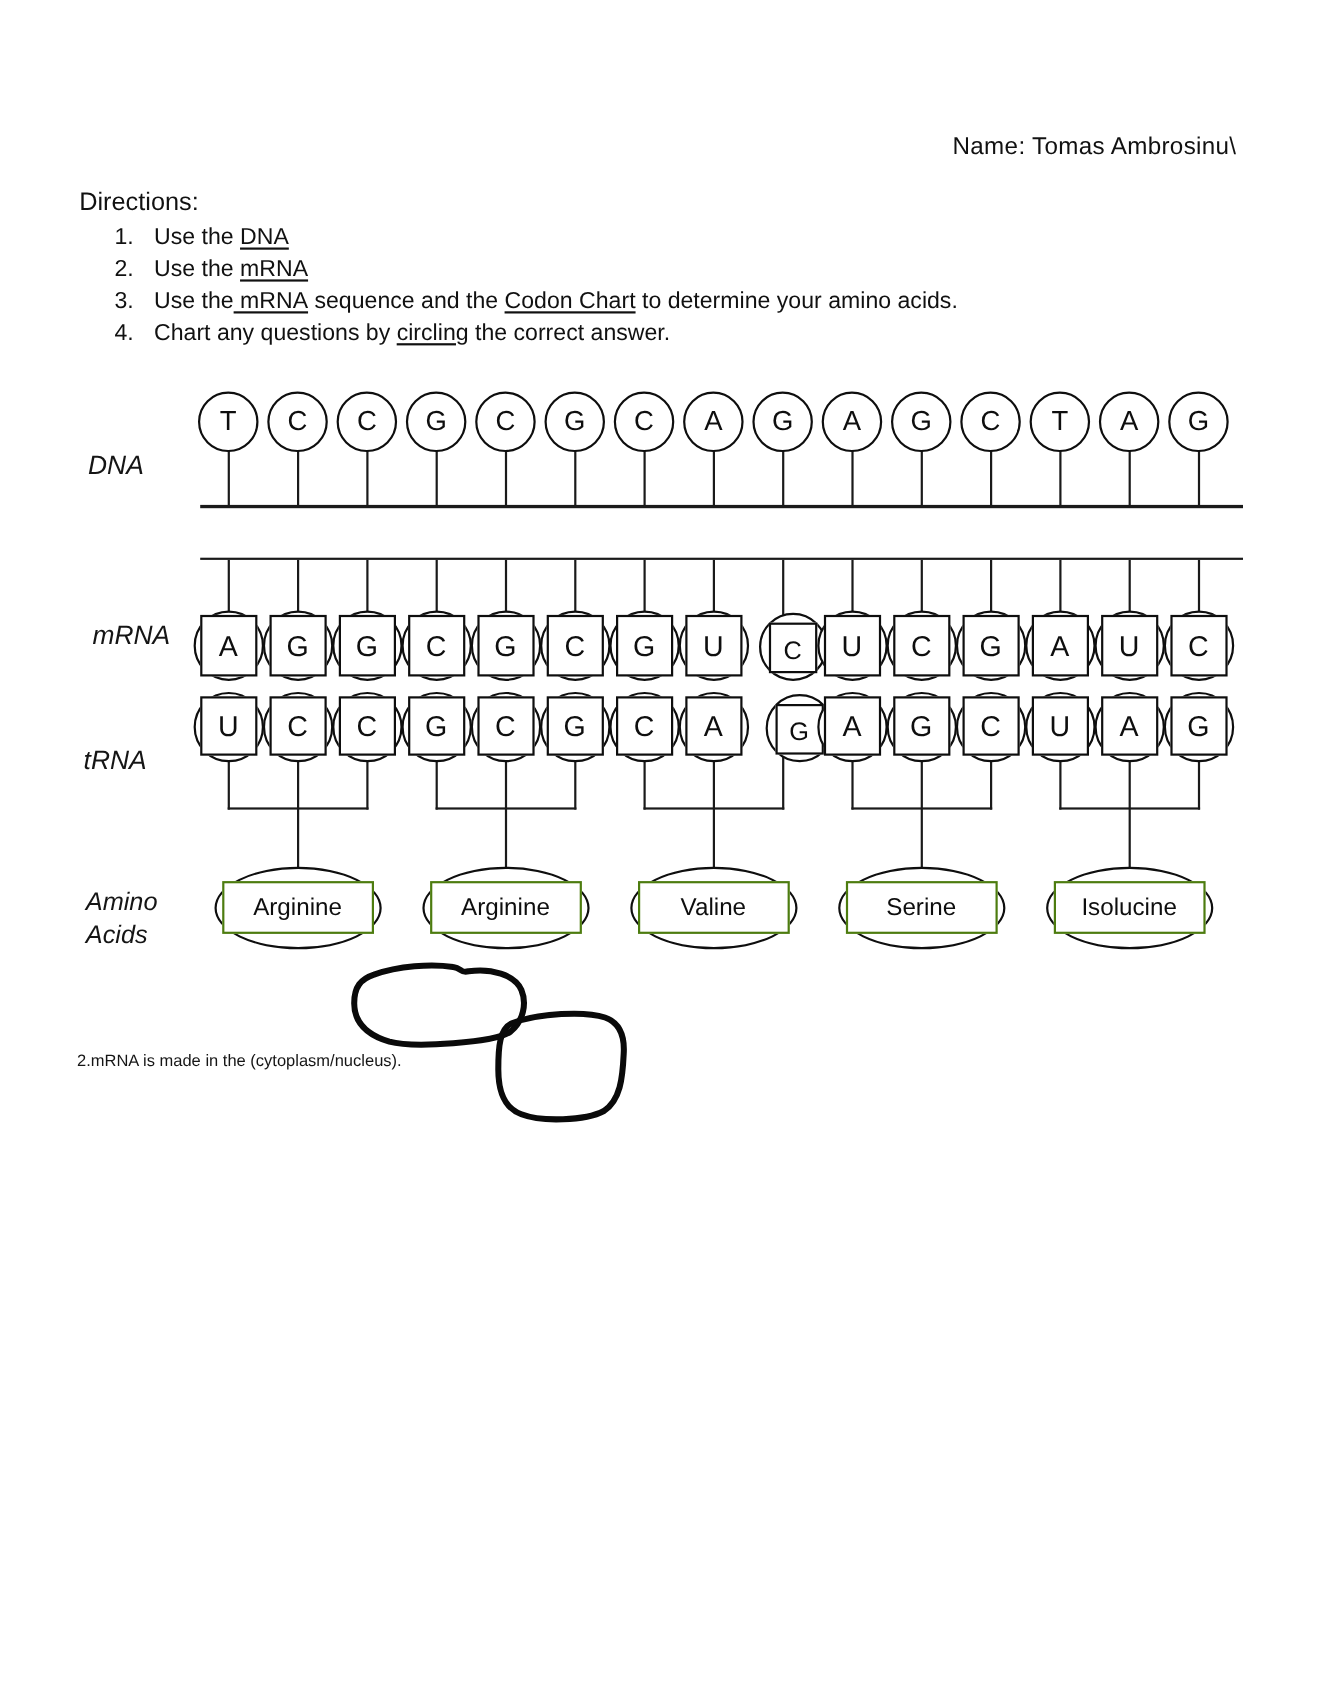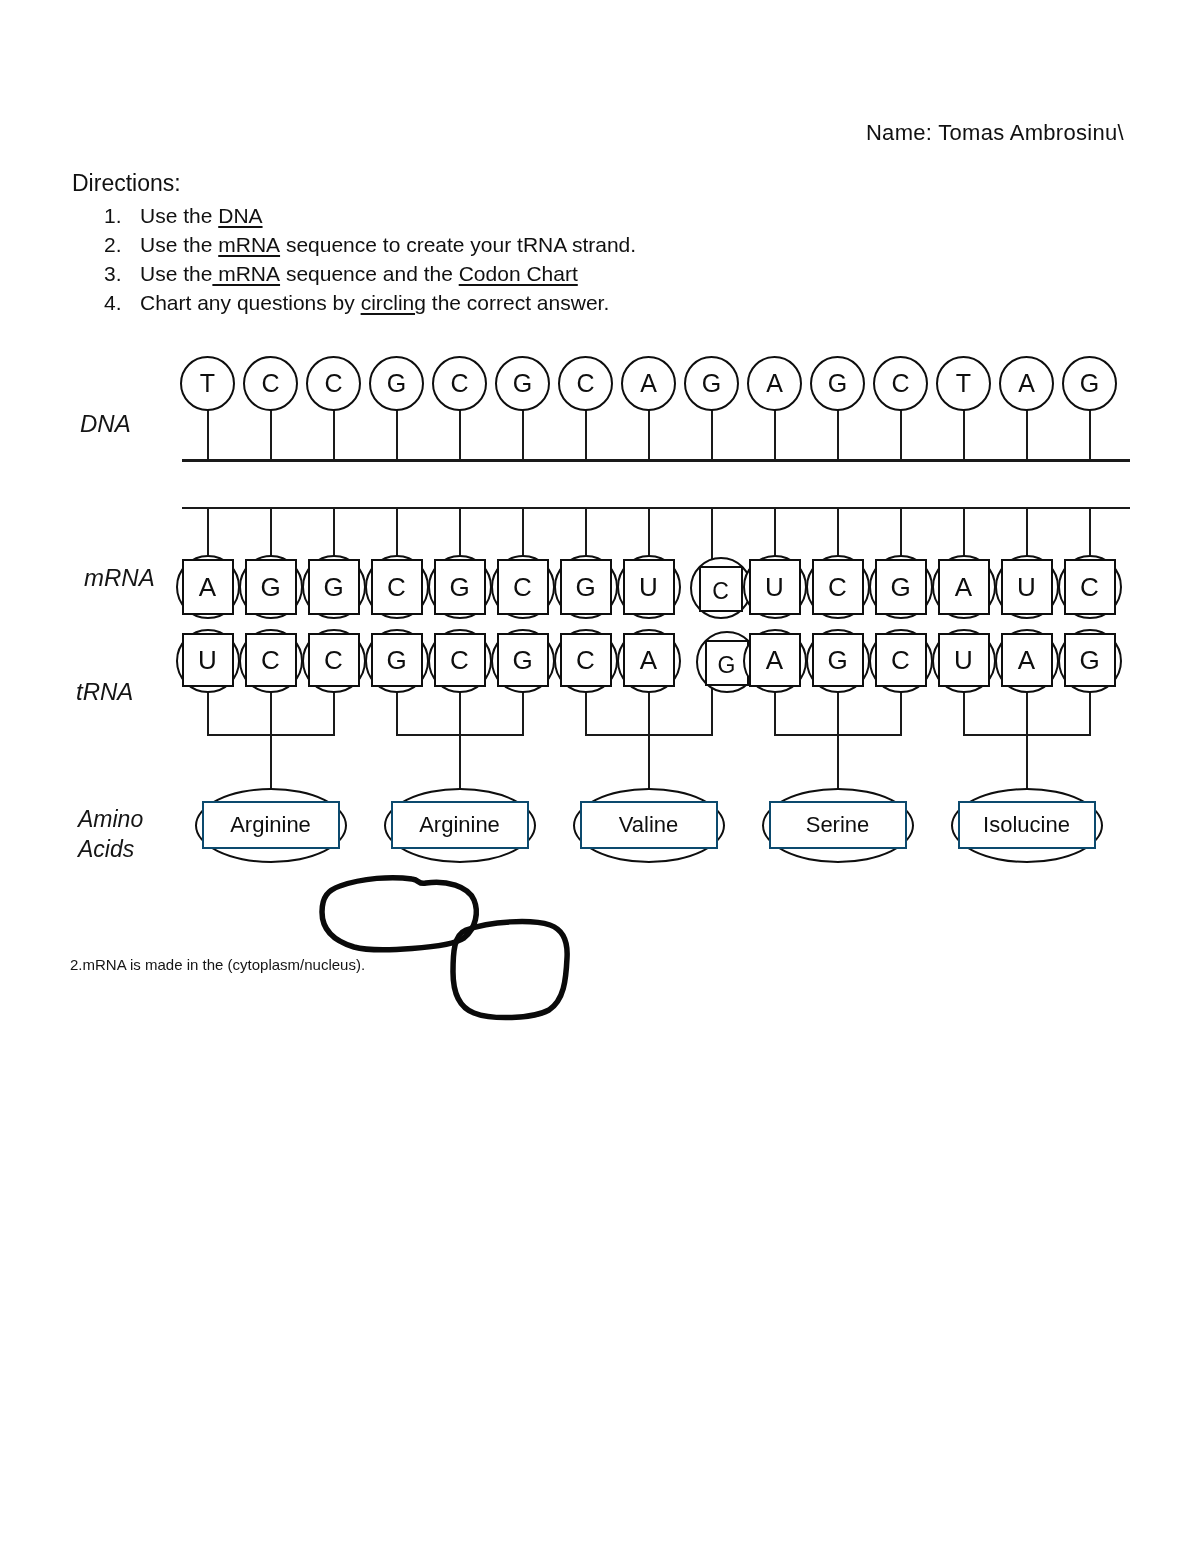--- a/index.html
+++ b/index.html
@@ -29,21 +29,21 @@
 
   
   .shape{position:absolute;box-sizing:border-box;}
   .circle{border:2.5px solid #0e0e0e;border-radius:50%;background:#fff;}
   .sq{border:2px solid #0e0e0e;background:#fff;display:flex;align-items:center;justify-content:center;
       font-size:26px;color:#0e0e0e;}
   .nl{display:flex;align-items:center;justify-content:center;font-size:25px;color:#0e0e0e;}
   .stem{position:absolute;background:#1a1a1a;}
   .hline{position:absolute;background:#1a1a1a;}
   .oval{border:2px solid #0e0e0e;border-radius:50%;background:#fff;position:absolute;box-sizing:border-box;}
-  .oval-rect{border:2px solid #0c4a6e;background:#fff;position:absolute;box-sizing:border-box;
+  .oval-rect{border:2px solid #4d7c0f;background:#fff;position:absolute;box-sizing:border-box;
       display:flex;align-items:center;justify-content:center;font-size:22px;color:#0e0e0e;}
 
   .question{position:absolute;white-space:pre;color:#151515;}
   .q1{left:75px;top:892px;font-size:21px;}
   .q2{left:70px;top:956px;font-size:15px;}
   .loop-svg{position:absolute;}
 </style>
 </head>
 <body>
 
@@ -51,24 +51,24 @@
 
   <div class="name-line">Name: Tomas Ambrosinu\</div>
 
   <div class="directions-heading">Directions:</div>
 
   <div class="directions-list">
     <div class="dir-item">
       <span class="num">1.</span><span>Use the </span><span class="u">DNA</span><span></span><span class="u"></span>
     </div>
     <div class="dir-item">
-      <span class="num">2.</span><span>Use the </span><span class="u">mRNA</span><span></span><span class="u"></span><span> sequence to create your tRNA strand.</span>
-    </div>
-    <div class="dir-item">
-      <span class="num">3.</span><span>Use the</span><span class="u"> mRNA</span><span> sequence and the </span><span class="u">Codon Chart</span>
+      <span class="num">2.</span><span>Use the </span><span class="u">mRNA</span><span></span><span class="u"></span>
+    </div>
+    <div class="dir-item">
+      <span class="num">3.</span><span>Use the</span><span class="u"> mRNA</span><span> sequence and the </span><span class="u">Codon Chart</span><span> to determine your amino acids.</span>
     </div>
     <div class="dir-item">
       <span class="num">4.</span><span>Chart any questions by </span><span class="u">circling</span><span></span><span class="u"></span><span> the correct answer.</span>
     </div>
   </div>
 
   <div class="row-label" style="left:80px;top:410px;">DNA</div>
   <div class="row-label" style="left:84px;top:564px;">mRNA</div>
   <div class="row-label" style="left:76px;top:678px;">tRNA</div>
   <div class="row-label" style="left:78px;top:806px;font-size:23px;">Amino</div>

